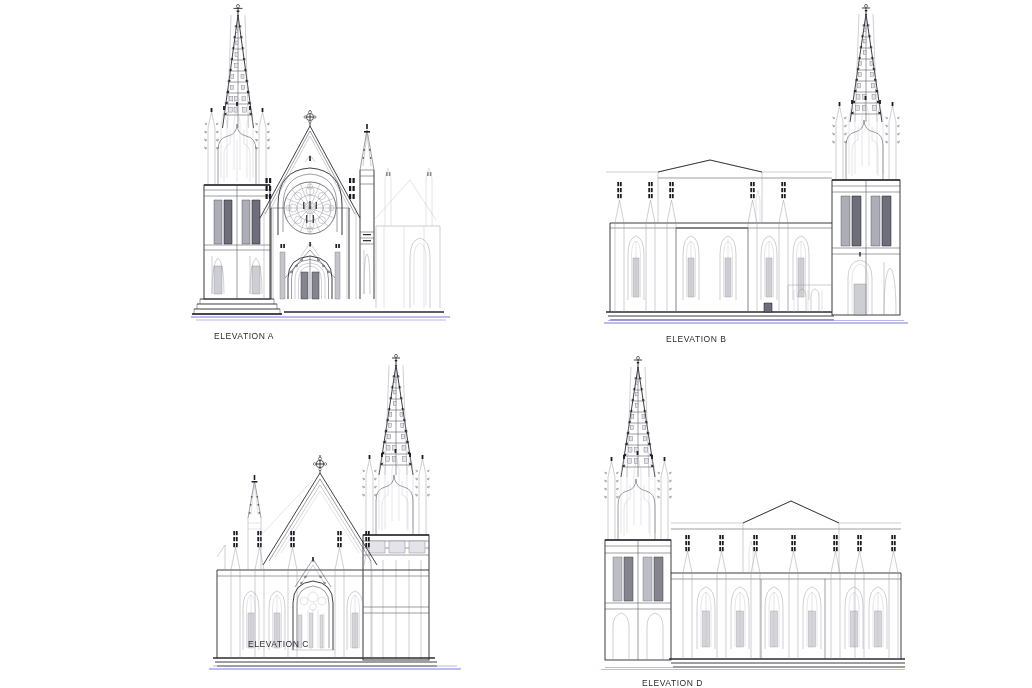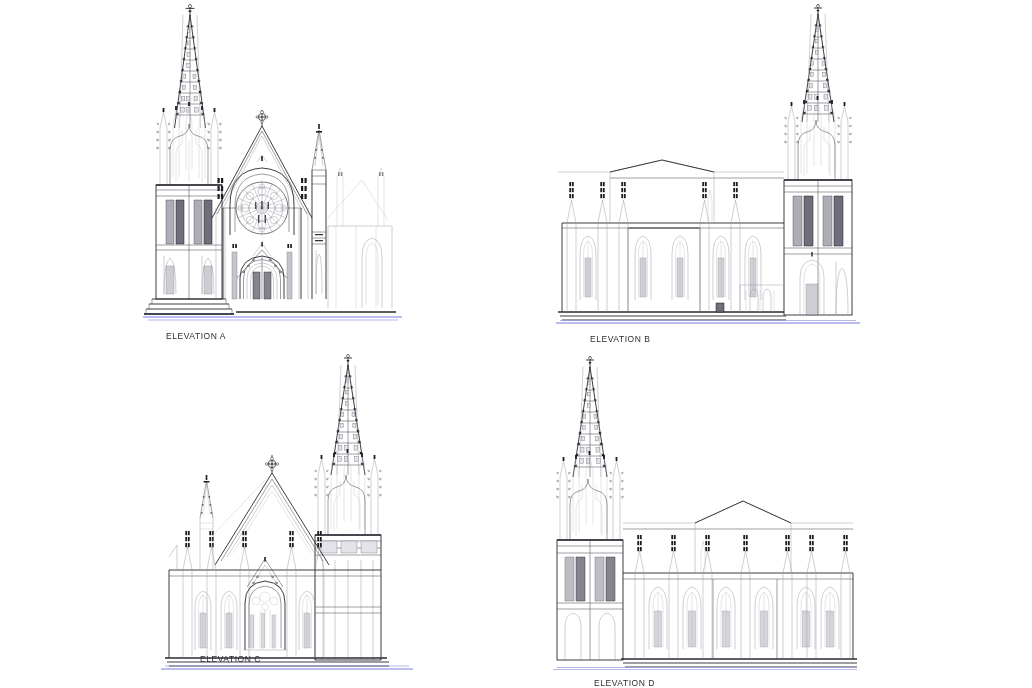--- a/index.html
+++ b/index.html
@@ -2,21 +2,21 @@
 <html><head>
 <meta charset="utf-8">
 <style>
   html,body{margin:0;padding:0;background:#ffffff;}
   body{
     width:1032px;height:688px;
     font-family:"Liberation Sans", sans-serif;
     position:relative;overflow:hidden;
     background:#ffffff;
   }
-  .sheet{position:absolute;inset:0;background:#fff;}
+  .sheet{position:absolute;inset:0;background:#fff;margin-left:48px;}
   .elev{position:absolute;}
   .elev svg{display:block;}
   .caption{
     position:absolute;
     font-size:8.5px;
     letter-spacing:0.55px;
     color:#2b2b33;
     white-space:nowrap;
     font-family:"Liberation Sans", sans-serif;
   }
@@ -495,21 +495,21 @@
           <path class="ln-f" d="M200,312 L200,297 Q200,290 204,289 Q208,290 208,297 L208,312"></path>
           <path class="ln-f" d="M213,312 L213,297 Q213,290 217,289 Q221,290 221,297 L221,312"></path>
           <path class="fill-d" d="M166,303 h8 v9 h-8 Z"></path>
         </g>
       </g>
 
       <path class="ground" d="M6,323 L310,323"></path>
       <path class="ground2" d="M10,320.5 L306,320.5"></path>
     </svg>
   </div>
-  <div class="caption" style="left:566px;top:334px;padding-left:24px;">ELEVATION B</div>
+  <div class="caption" style="left:594px;top:334px;padding-left:24px;">ELEVATION B</div>
 
   <div class="elev" style="left:155px;top:345px;">
     <svg width="265" height="325" viewBox="0 0 265 325">
 
       <g>
         <g>
           <path class="ln" d="M193,9 L193,21"></path>
           <path class="ln" d="M189,13 L197,13"></path>
           <circle cx="193" cy="11" r="1.5" fill="#fff" stroke="#1b1b22" stroke-width=".55"></circle>
           <path class="fill-k" d="M191.8,15 h2.4 v1.4 h-2.4 Z"></path>
@@ -721,21 +721,21 @@
             <path d="M57.5,168 l-2,-0.9 l0.3,1.7 Z"></path>
         </g>
         <path class="ln-h" d="M45,178 h13 M45,184 h13"></path>
         <path class="ln-h" d="M58,190 L110,135"></path>
       </g>
 
       <path class="ground" d="M6,324 L258,324"></path>
       <path class="ground2" d="M10,321 L254,321"></path>
     </svg>
   </div>
-  <div class="caption" style="left:200px;top:654px;">ELEVATION C</div>
+  <div class="caption" style="left:200px;top:639px;">ELEVATION C</div>
 
   <div class="elev" style="left:545px;top:345px;">
     <svg width="320" height="325" viewBox="0 0 320 325">
 
       <g>
         <g>
           <path class="ln" d="M45,11 L45,23"></path>
           <path class="ln" d="M41,15 L49,15"></path>
           <circle cx="45" cy="13" r="1.5" fill="#fff" stroke="#1b1b22" stroke-width=".55"></circle>
           <path class="fill-k" d="M43.8,17 h2.4 v1.4 h-2.4 Z"></path>

